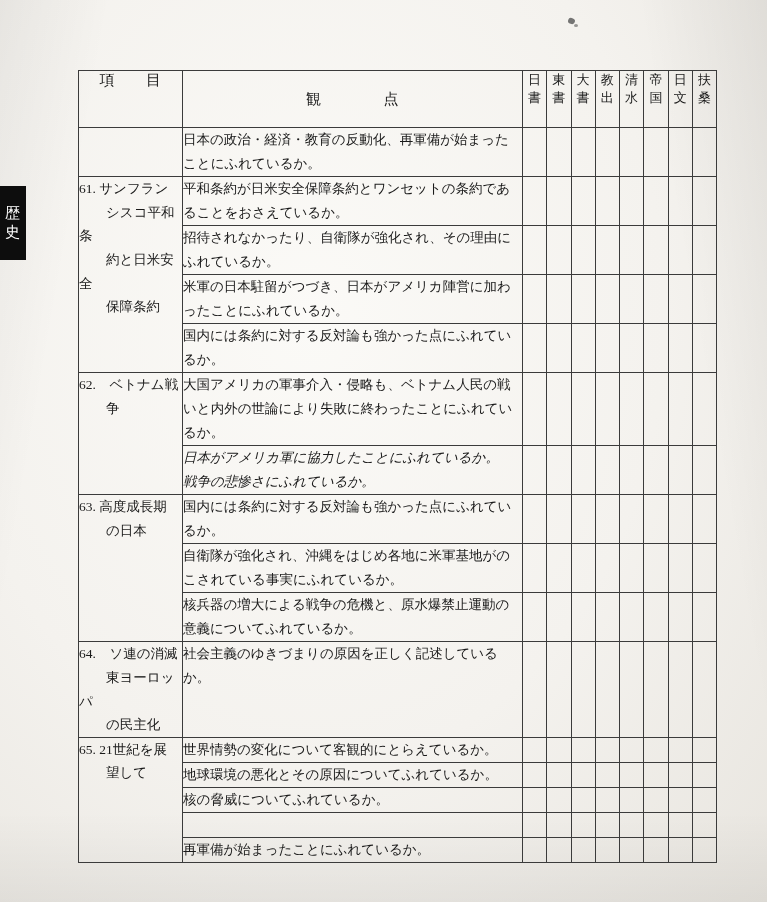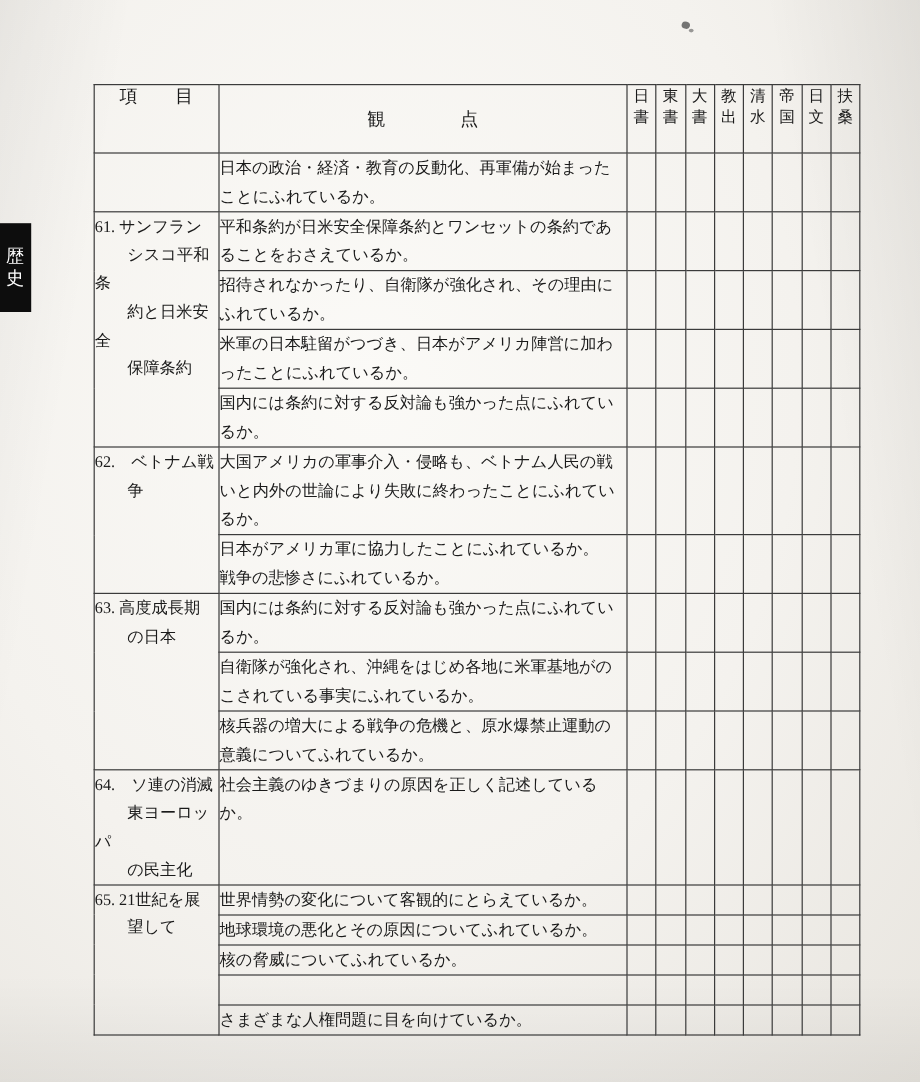--- a/index.html
+++ b/index.html
@@ -293,21 +293,21 @@
         <td class="pub"></td>
         <td class="pub"></td>
         <td class="pub"></td>
         <td class="pub"></td>
         <td class="pub"></td>
         <td class="pub"></td>
         <td class="pub"></td>
         <td class="pub"></td>
       </tr>
       <tr>
-        <td class="point" style="white-space:pre-line;">日本がアメリカ軍に協力したことにふれているか。
+        <td class="point" style="white-space:pre-line;font-style:italic;">日本がアメリカ軍に協力したことにふれているか。
 戦争の悲惨さにふれているか。</td>
         <td class="pub"></td>
         <td class="pub"></td>
         <td class="pub"></td>
         <td class="pub"></td>
         <td class="pub"></td>
         <td class="pub"></td>
         <td class="pub"></td>
         <td class="pub"></td>
       </tr>
@@ -403,21 +403,21 @@
         <td class="pub"></td>
         <td class="pub"></td>
         <td class="pub"></td>
         <td class="pub"></td>
         <td class="pub"></td>
         <td class="pub"></td>
         <td class="pub"></td>
         <td class="pub"></td>
       </tr>
       <tr>
-        <td class="point">さまざまな人権問題に目を向けているか。</td>
+        <td class="point">再軍備が始まったことにふれているか。</td>
         <td class="pub"></td>
         <td class="pub"></td>
         <td class="pub"></td>
         <td class="pub"></td>
         <td class="pub"></td>
         <td class="pub"></td>
         <td class="pub"></td>
         <td class="pub"></td>
       </tr>
 

